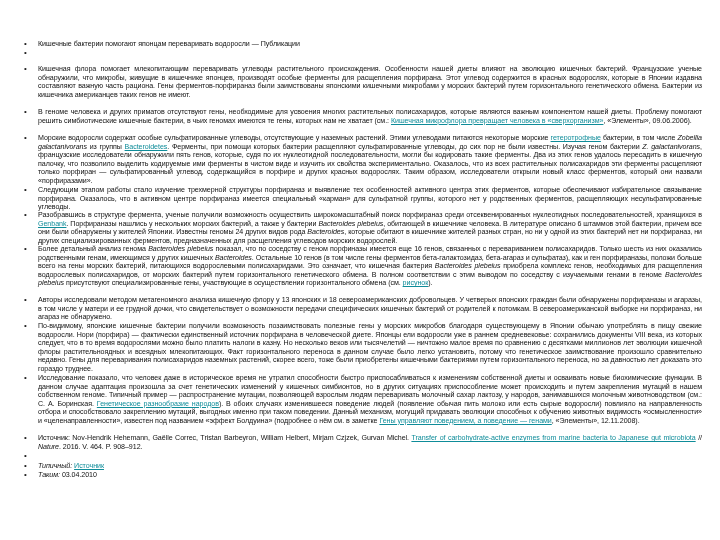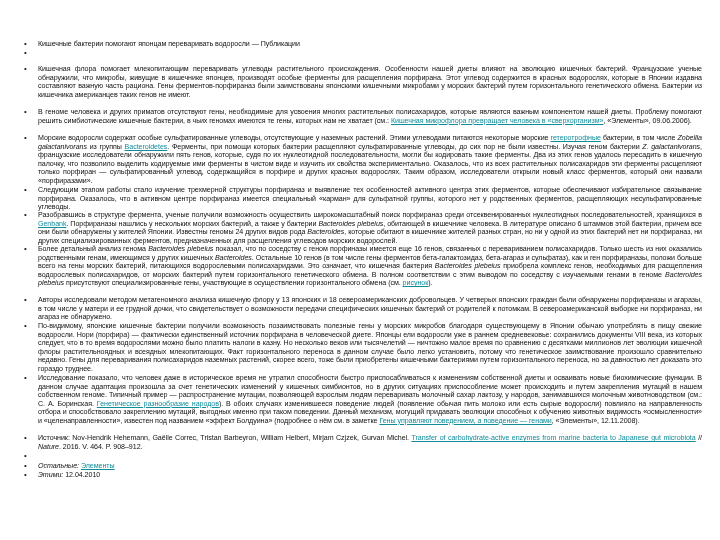--- a/index.html
+++ b/index.html
@@ -90,22 +90,22 @@
     <span class="bullet">•</span>
     <span class="body"><span>Источник: Nov-Hendrik Hehemann, Gaëlle Correc, Tristan Barbeyron, William Helbert, Mirjam Czjzek, Gurvan Michel. </span><a class="lnk" href="#">Transfer of carbohydrate-active enzymes from marine bacteria to Japanese gut microbiota</a><span> // </span><i>Nature</i><span>. 2016. V. 464. P. 908–912.</span></span>
   </li>
 
   <li class="item" style="top:452px">
     <span class="bullet">•</span>
   </li>
 
   <li class="item" style="top:462px">
     <span class="bullet">•</span>
-    <span class="body"><i>Остальные:</i> <a class="lnk" href="#">Элементы</a></span>
+    <span class="body"><i>Типичный:</i> <a class="lnk" href="#">Источник</a></span>
   </li>
 
   <li class="item" style="top:471px">
     <span class="bullet">•</span>
-    <span class="body"><i>Этими:</i> <span>12.04.2010</span></span>
+    <span class="body"><i>Таким:</i> <span>03.04.2010</span></span>
   </li>
 
 </ul>
 </div>
 
 </body></html>

